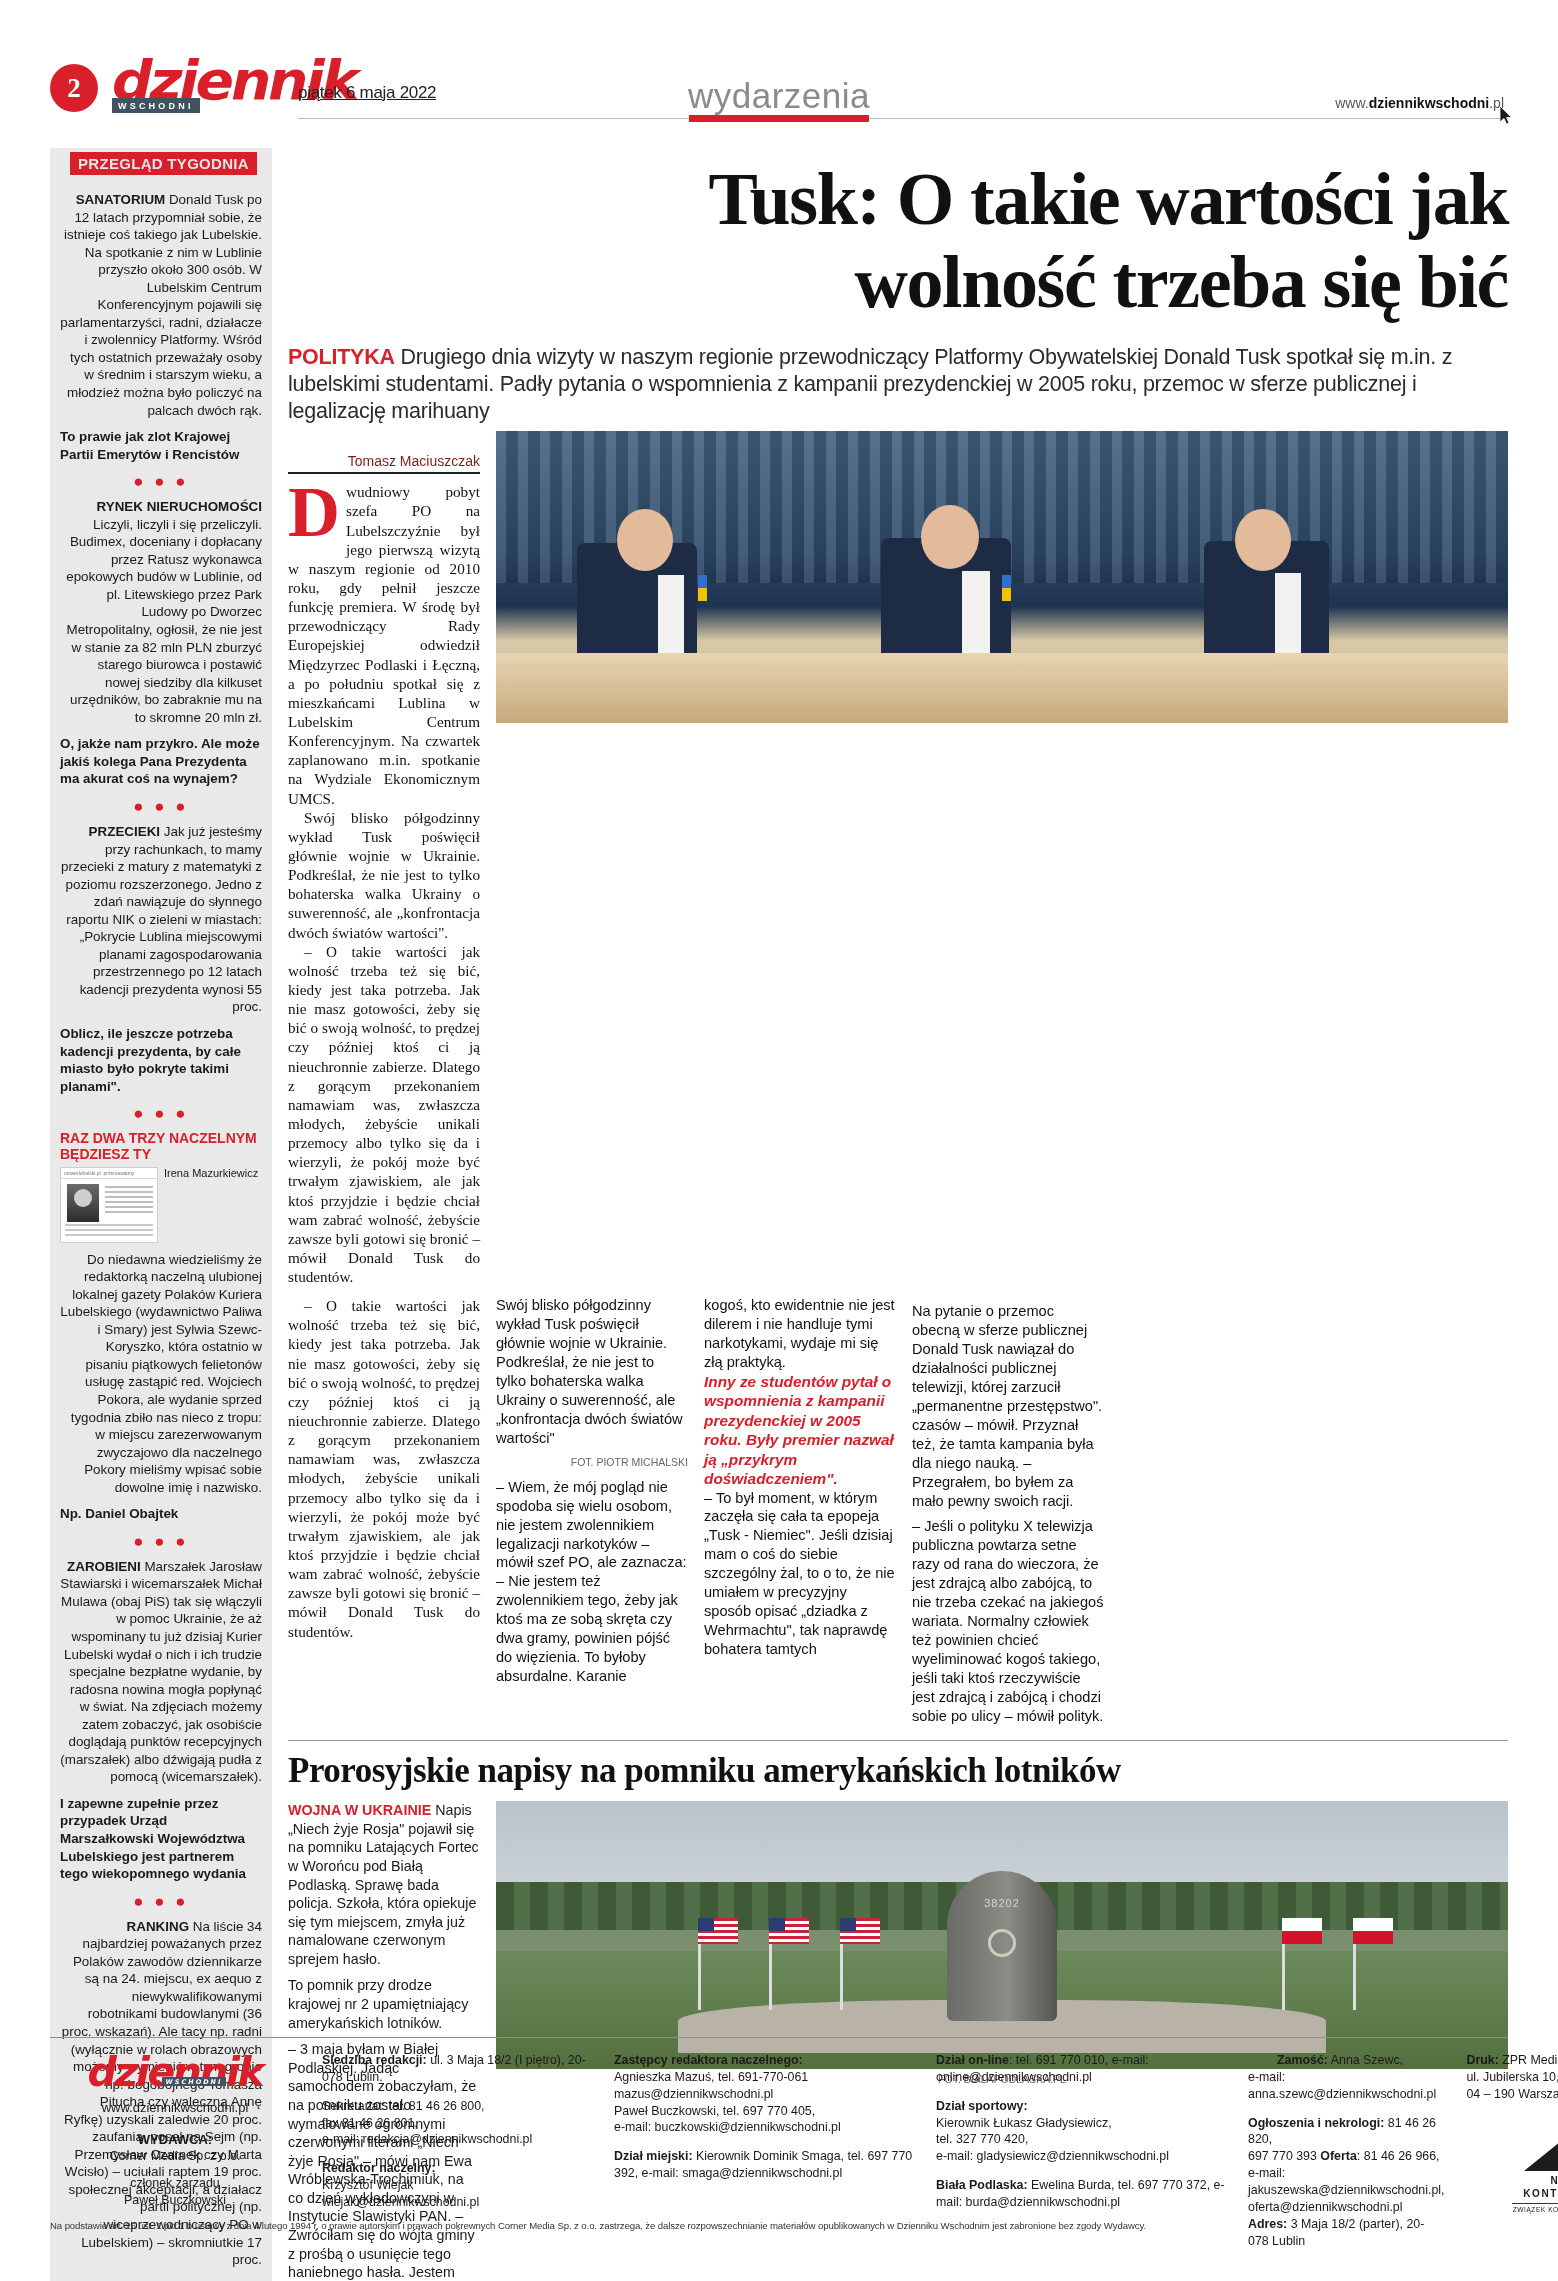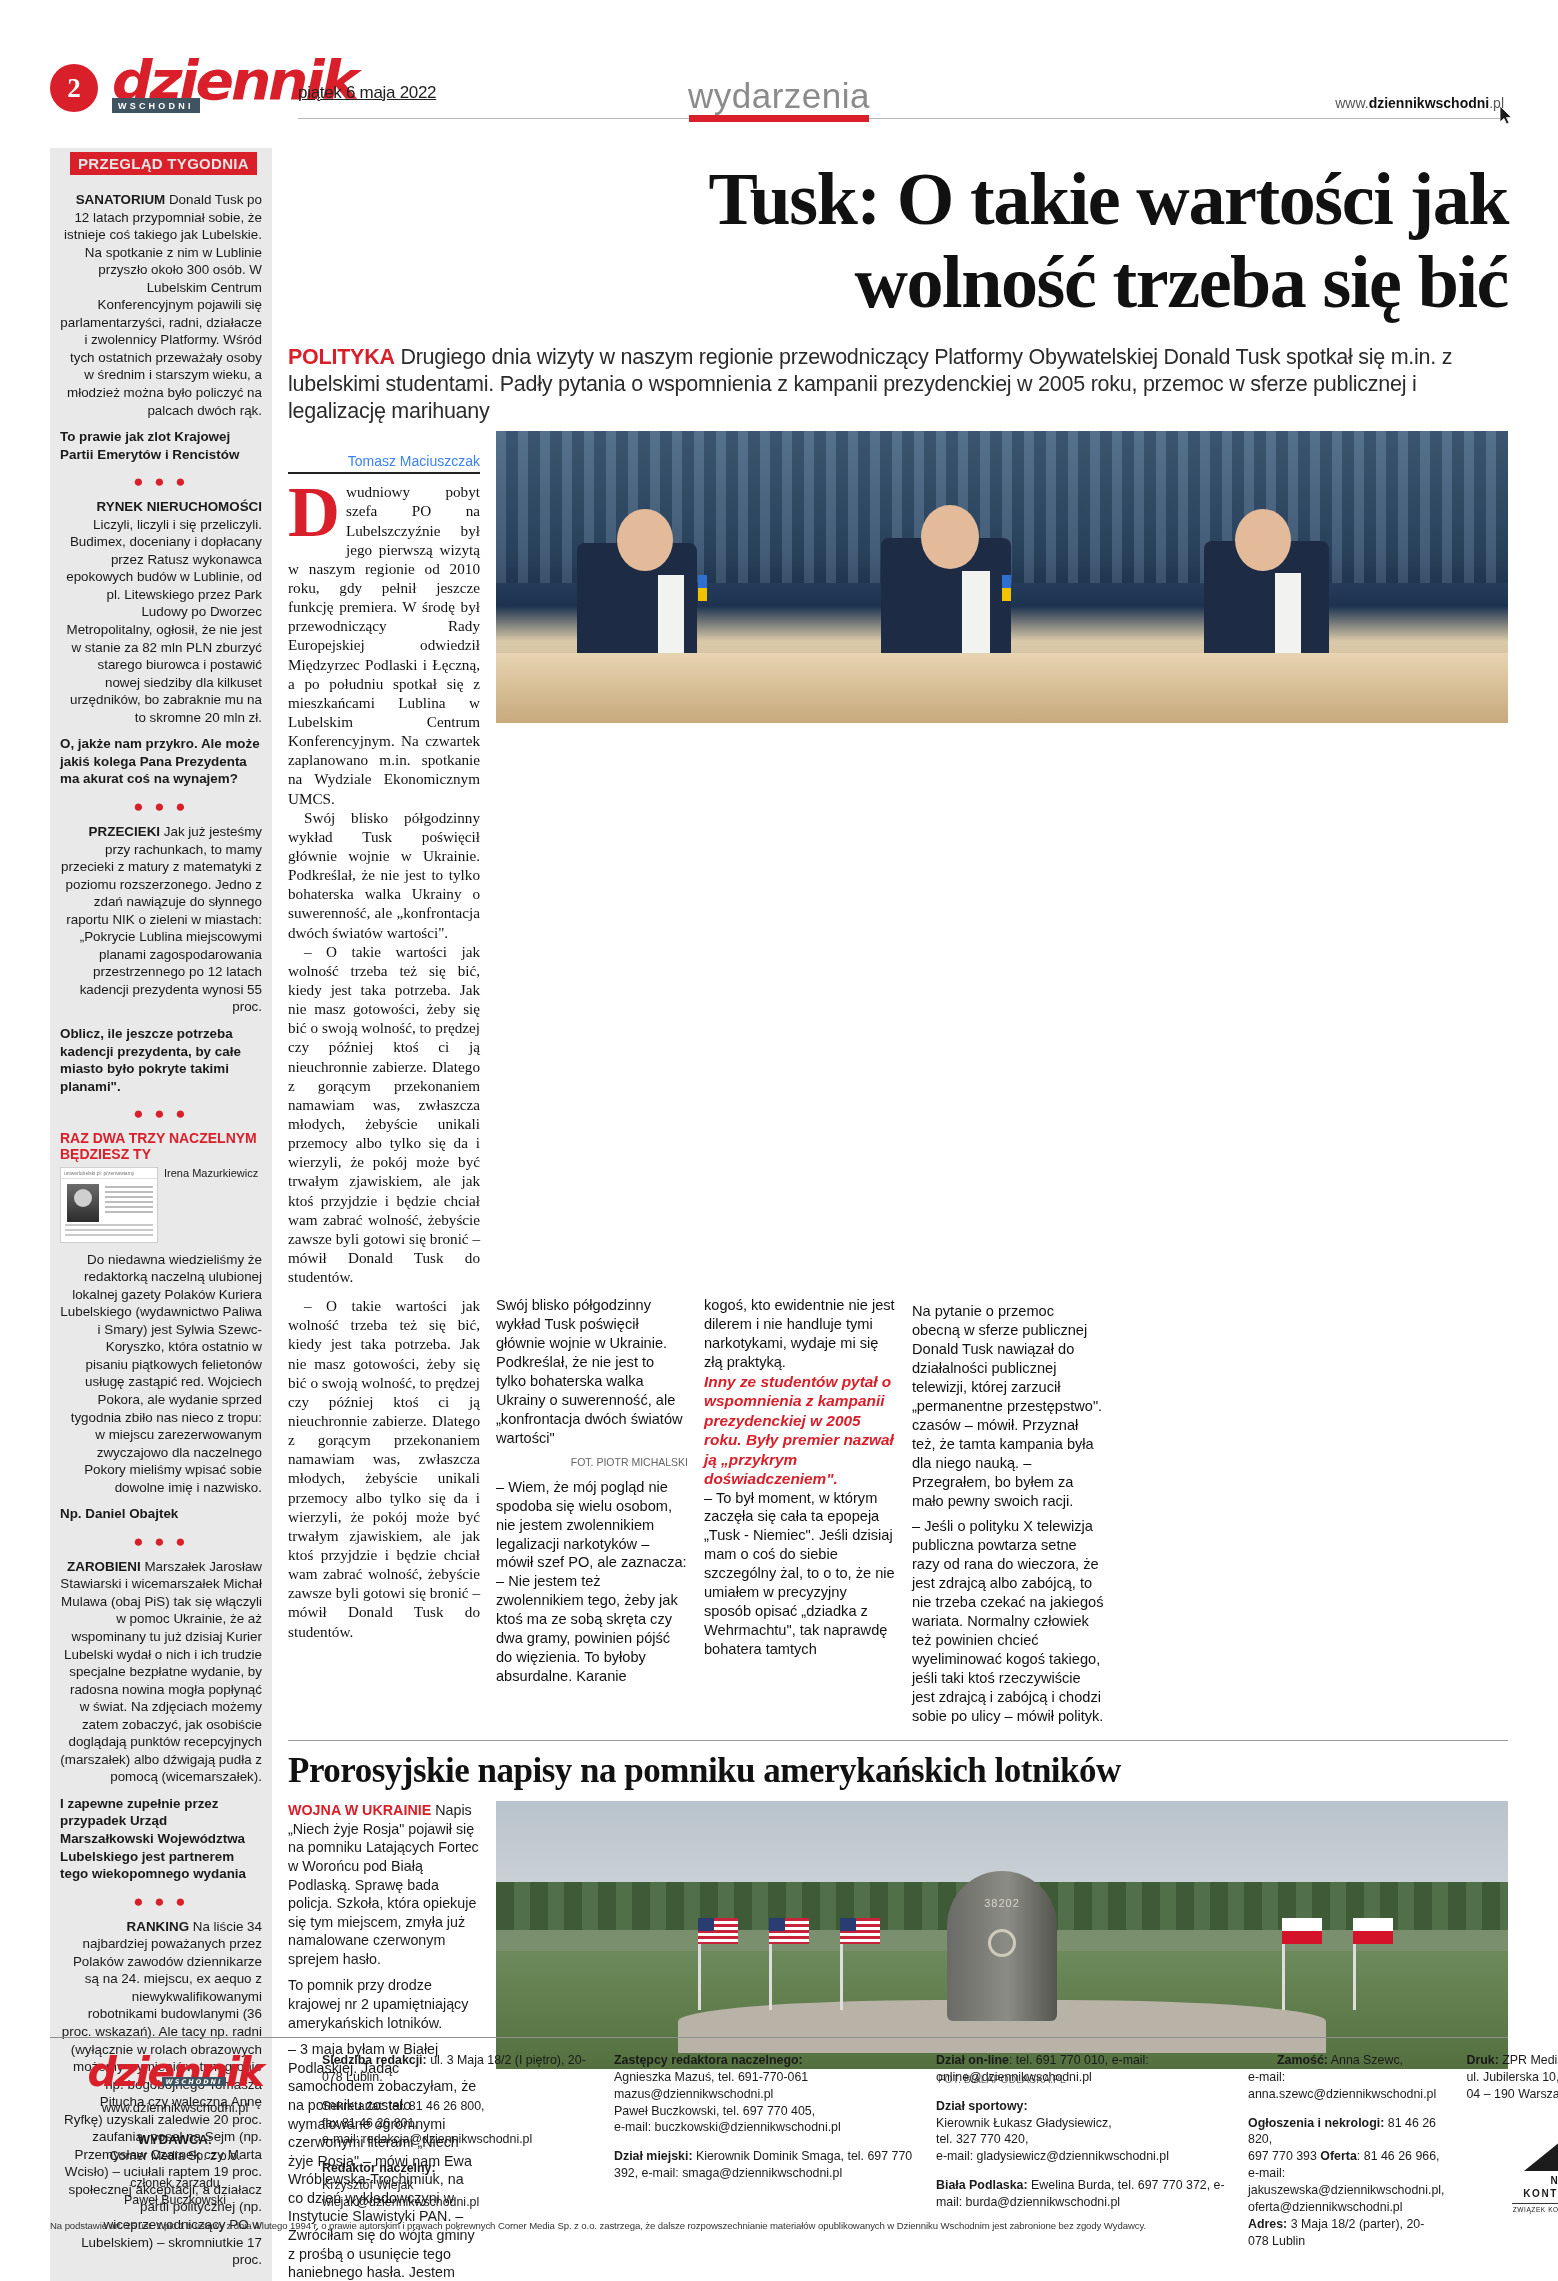--- a/index.html
+++ b/index.html
@@ -96,21 +96,21 @@
     margin:16px 0 0;text-align:right;
   }
   .headline .l1{display:block;}
   .headline .l2{display:block;margin-top:12px;}
   .lead{
     font-size:21.5px;line-height:1.26;color:#2b2b2b;margin:26px 0 0;
     font-family:"Liberation Sans",sans-serif;letter-spacing:-.25px;
   }
   .lead .kicker{color:#d81f2a;font-weight:700;}
   .byline{
-    font-size:14px;color:#3b82f6;text-align:right;margin:22px 0 2px;
+    font-size:14px;color:#7f1d1d;text-align:right;margin:22px 0 2px;
     border-bottom:2px solid #222;padding-bottom:3px;width:192px;
   }
   .a1-grid{display:flex;gap:16px;margin-top:6px;align-items:flex-start;}
   .a1-col1{width:192px;flex:none;}
   .a1-photo{width:auto;flex:1;}
   .photo{
     width:100%;height:292px;position:relative;overflow:hidden;background:#243a55;
   }
   .ph-bg{position:absolute;inset:0;background:
      linear-gradient(180deg,#43617f 0%,#2e4a68 42%,#1d3350 60%,#d9c9a8 72%,#c9b590 100%);}

